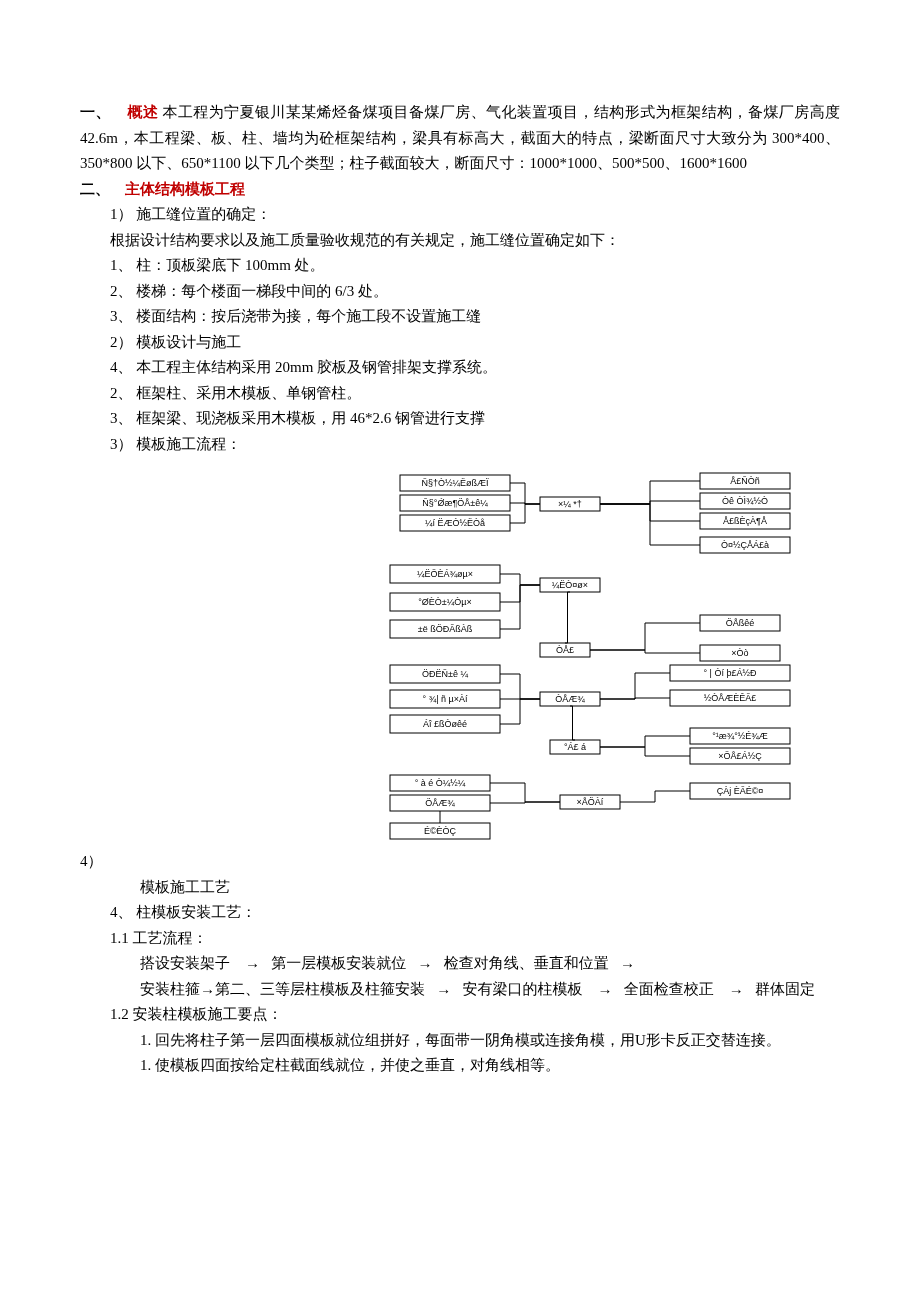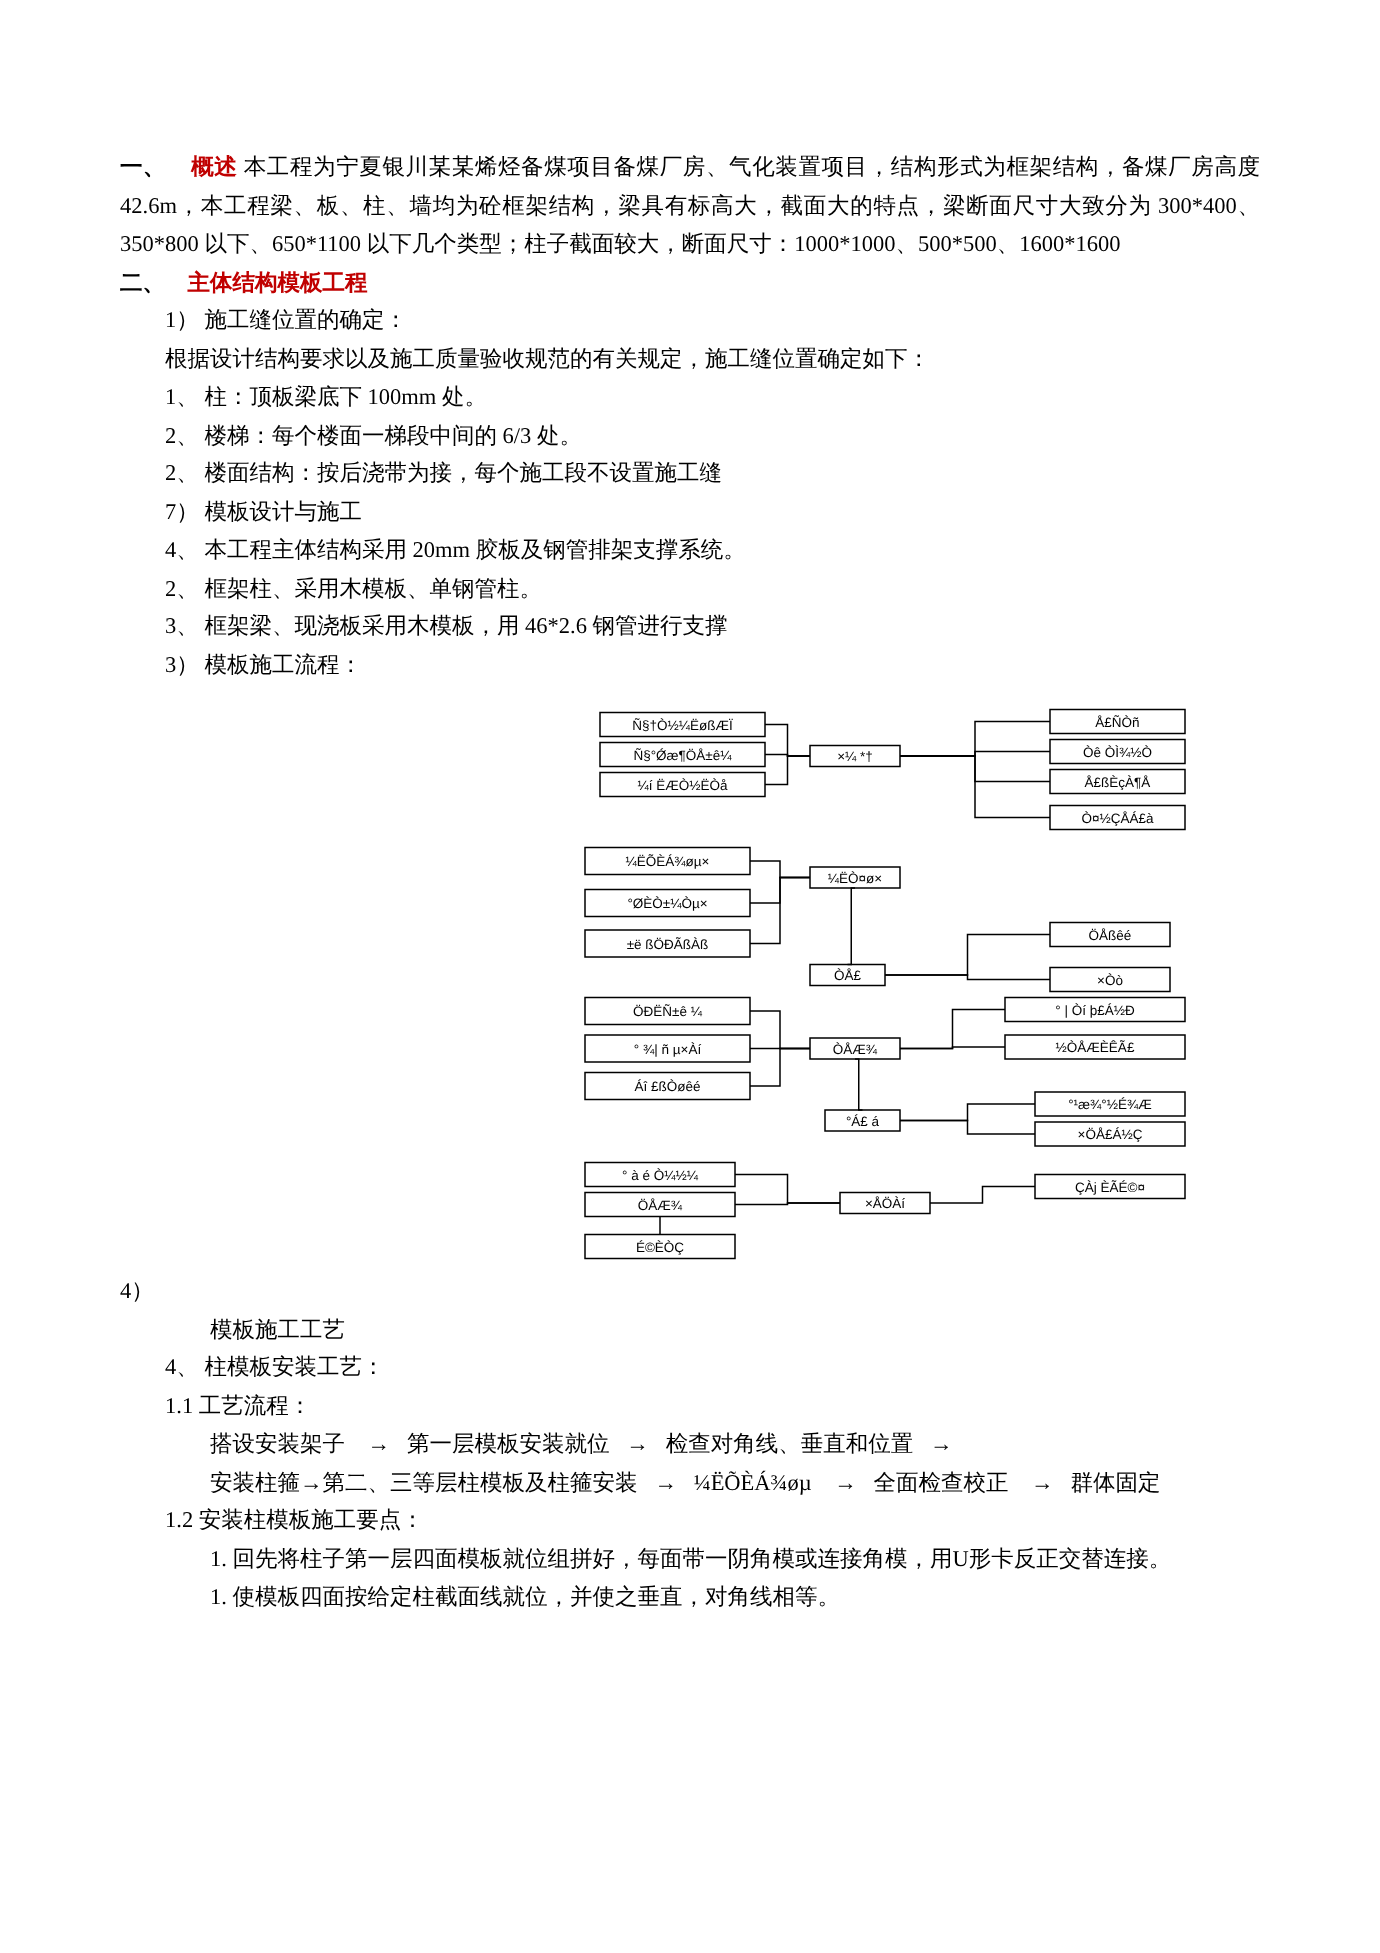--- a/index.html
+++ b/index.html
@@ -61,22 +61,22 @@
 <p class="para">
   <span class="section-label">二、</span>
   &nbsp;&nbsp;
   <span class="section-title">主体结构模板工程</span>
 </p>
 
 <p class="para indent1">1） 施工缝位置的确定：</p>
 <p class="para indent1">根据设计结构要求以及施工质量验收规范的有关规定，施工缝位置确定如下：</p>
 <p class="para indent1">1、 柱：顶板梁底下 100mm 处。</p>
 <p class="para indent1">2、 楼梯：每个楼面一梯段中间的 6/3 处。</p>
-<p class="para indent1">2、 楼面结构：按后浇带为接，每个施工段不设置施工缝</p>
-<p class="para indent1">7） 模板设计与施工</p>
+<p class="para indent1">3、 楼面结构：按后浇带为接，每个施工段不设置施工缝</p>
+<p class="para indent1">2） 模板设计与施工</p>
 <p class="para indent1">4、 本工程主体结构采用 20mm 胶板及钢管排架支撑系统。</p>
 <p class="para indent1">2、 框架柱、采用木模板、单钢管柱。</p>
 <p class="para indent1">3、 框架梁、现浇板采用木模板，用  46*2.6 钢管进行支撑</p>
 <p class="para indent1">3） 模板施工流程：</p>
 
 <svg class="flowchart" width="600" height="380" id="flow-svg">
     <rect x="200" y="10" width="110" height="16"></rect>
     <text x="255" y="19">Ñ§†Ò½¼ËøßÆÏ</text>
     <rect x="200" y="30" width="110" height="16"></rect>
     <text x="255" y="39">Ñ§°Ǿæ¶ÖÅ±ê¼</text>
@@ -171,21 +171,21 @@
   <span>搭设安装架子</span>
   &nbsp;&nbsp;&nbsp;<span>→</span>&nbsp;&nbsp;
   <span>第一层模板安装就位</span>
   &nbsp;&nbsp;<span>→</span>&nbsp;&nbsp;
   <span>检查对角线、垂直和位置</span>
   &nbsp;&nbsp;<span>→</span>
 </p>
 <p class="para" style="padding-left:4em">
   <span>安装柱箍→第二、三等层柱模板及柱箍安装</span>
   &nbsp;&nbsp;<span>→</span>&nbsp;&nbsp;
-  <span>¼ËÕÈÁ¾øµ</span>
+  <span>安有梁口的柱模板</span>
   &nbsp;&nbsp;&nbsp;<span>→</span>&nbsp;&nbsp;
   <span>全面检查校正</span>
   &nbsp;&nbsp;&nbsp;<span>→</span>&nbsp;&nbsp;
   <span>群体固定</span>
 </p>
 
 <p class="para indent1">1.2  安装柱模板施工要点：</p>
 <p class="para" style="padding-left:4em">1.  回先将柱子第一层四面模板就位组拼好，每面带一阴角模或连接角模，用U形卡反正交替连接。</p>
 <p class="para" style="padding-left:4em">1.   使模板四面按给定柱截面线就位，并使之垂直，对角线相等。</p>
 

